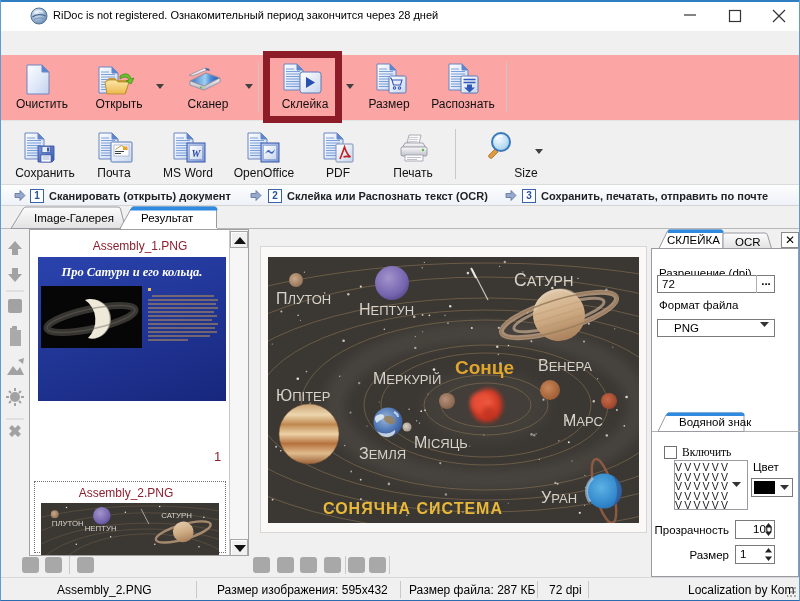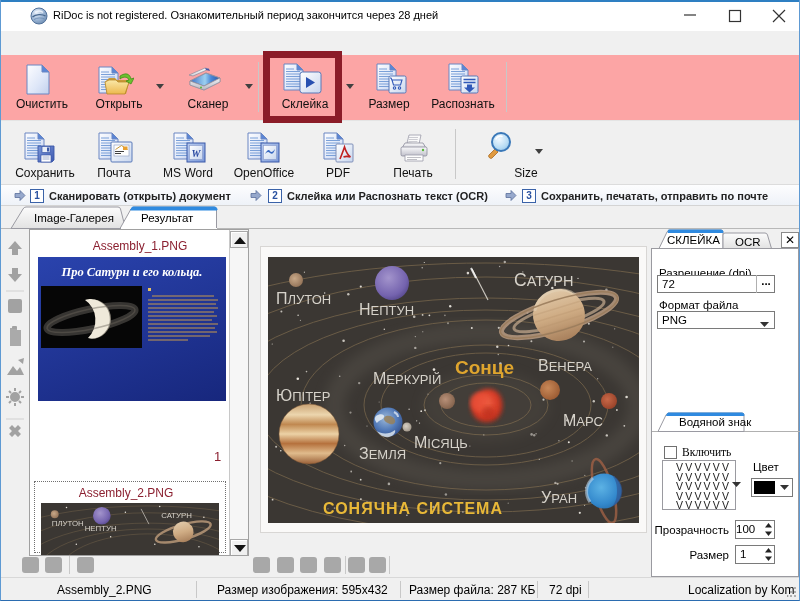--- a/index.html
+++ b/index.html
@@ -653,45 +653,45 @@
   </svg>
   <div class="abs" style="left:666px; top:234px; font-size:11.5px;">СКЛЕЙКА</div>
   <div class="abs" style="left:734px; top:236px; font-size:11.5px;">OCR</div>
   <div class="abs" style="left:780px; top:232px; width:18px; height:16px; background:#fff; border:1px solid #8a8a8a; text-align:center; font-size:12px; line-height:14px;">✕</div>
 
   <div class="abs" id="rightpanel">
     <div class="rlbl" style="left:7px; top:7px;margin-top:11px;">Разрешение (dpi)</div>
     <div class="inp" style="left:5px; top:26px; width:118px; height:18px; line-height:16px; padding-left:4px;">72</div>
     <div class="abs" style="left:104px; top:26px; width:19px; height:18px; border-left:1px solid #b0b0b0; text-align:center; line-height:12px; font-weight:bold;">...</div>
     <div class="rlbl" style="left:7px; top:50px;">Формат файла</div>
-    <div class="inp" style="left:5px; top:62px; width:118px; height:18px; line-height:16px; padding-left:4px;">PNG</div>
+    <div class="inp" style="left:5px; top:70px; width:118px; height:18px; line-height:16px; padding-left:16px;">PNG</div>
     <svg class="abs" style="left:108px; top:73px;" width="9" height="6">
         <path d="M0 0h9l-4.5 5z" fill="#333"></path>
       </svg>
 
     <svg class="abs" style="left:0px; top:163px;" width="148" height="20">
       <path d="M0 19.5h148" stroke="#b0b0b0"></path>
       <path d="M6 19.5L14 3q1-2 3-2h73q2 0 2 2v16.5z" fill="#fff" stroke="#9a9aa2"></path>
       <path d="M16 1h74q2 0 2 2v0.5h-77.5z" fill="#2f8ae0" stroke="#2f8ae0"></path>
     </svg>
     <div class="rlbl" style="left:27px; top:167px;">Водяной знак</div>
     <div class="abs" style="left:12px; top:197px; width:13px; height:13px; background:#fff; border:1px solid #707070;"></div>
     <div class="rlbl" style="left:30px; top:197px;font-family:Liberation Serif, serif;">Включить</div>
-    <div class="inp" style="left:10px; top:211px; width:74px; height:50px; border-color:#9a9aa0; overflow:hidden; font-size:10.5px; line-height:9.6px; letter-spacing:2.2px; padding:2px 0 0 13px; color:#222;">VVVVVV<br>VVVVVV<br>VVVVVV<br>VVVVVV<br>VVVVVV</div>
+    <div class="inp" style="left:22px; top:211px; width:74px; height:50px; border-color:#9a9aa0; overflow:hidden; font-size:10.5px; line-height:9.6px; letter-spacing:2.2px; padding:2px 0 0 0; color:#222;">VVVVVV<br>VVVVVV<br>VVVVVV<br>VVVVVV<br>VVVVVV</div>
     <svg class="abs" style="left:80px; top:233px;" width="9" height="6">
         <path d="M0 0h9l-4.5 5z" fill="#333"></path>
       </svg>
     <div class="rlbl" style="left:101px; top:212px;">Цвет</div>
     <div class="inp" style="left:99px; top:229px; width:42px; height:19px;"></div>
     <div class="abs" style="left:102px; top:232px; width:21px; height:13px; background:#000;"></div>
     <svg class="abs" style="left:128px; top:236px;" width="9" height="6">
         <path d="M0 0h9l-4.5 5z" fill="#333"></path>
       </svg>
     <div class="rlbl" style="right:69px; top:275px;">Прозрачность</div>
-    <div class="inp" style="left:83px; top:271px; width:40px; height:19px; line-height:17px; padding-left:0;">100</div>
+    <div class="inp" style="left:83px; top:271px; width:40px; height:19px; line-height:17px; padding-left:17px;">100</div>
     <svg class="abs" style="left:112px; top:274px;" width="9" height="13">
         <path d="M4.5 0l3.5 4.5h-7z" fill="#222"></path>
         <path d="M4.5 13l3.5-4.5h-7z" fill="#222"></path>
       </svg>
     <div class="rlbl" style="right:69px; top:300px;">Размер</div>
     <div class="inp" style="left:83px; top:296px; width:40px; height:19px; line-height:17px; padding-left:4px;">1</div>
     <svg class="abs" style="left:112px; top:299px;" width="9" height="13">
         <path d="M4.5 0l3.5 4.5h-7z" fill="#222"></path>
         <path d="M4.5 13l3.5-4.5h-7z" fill="#222"></path>
       </svg>

